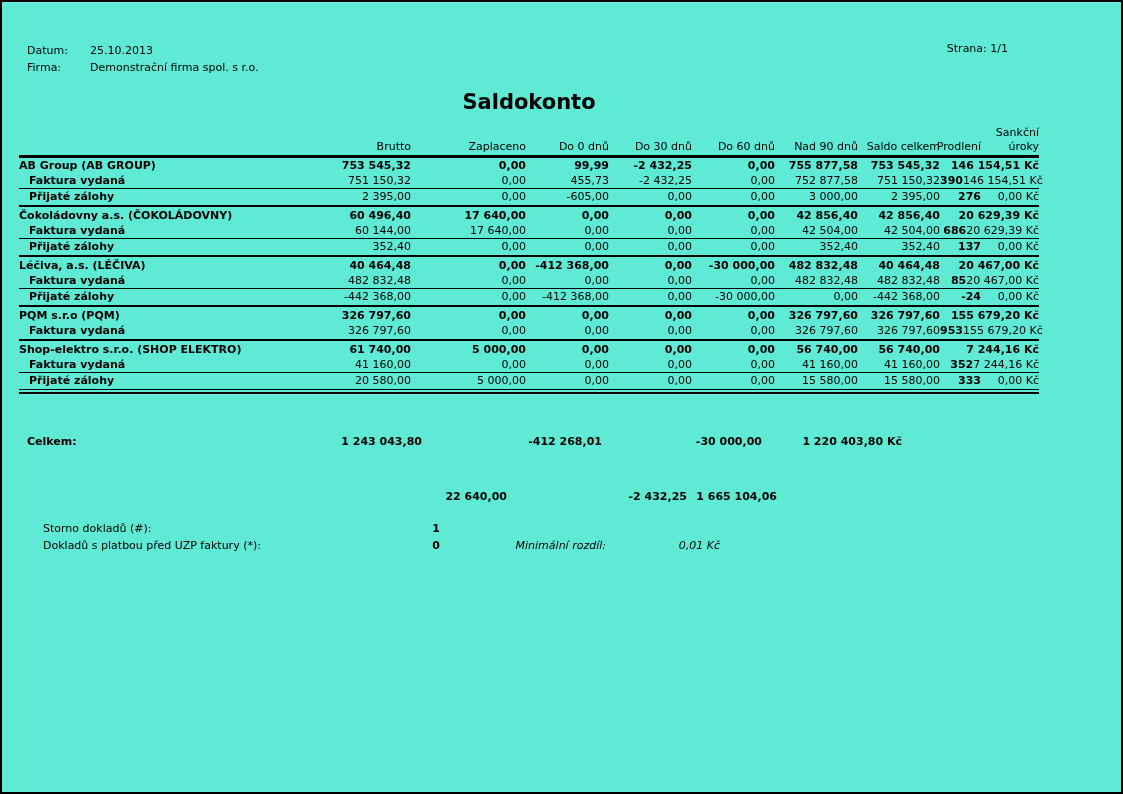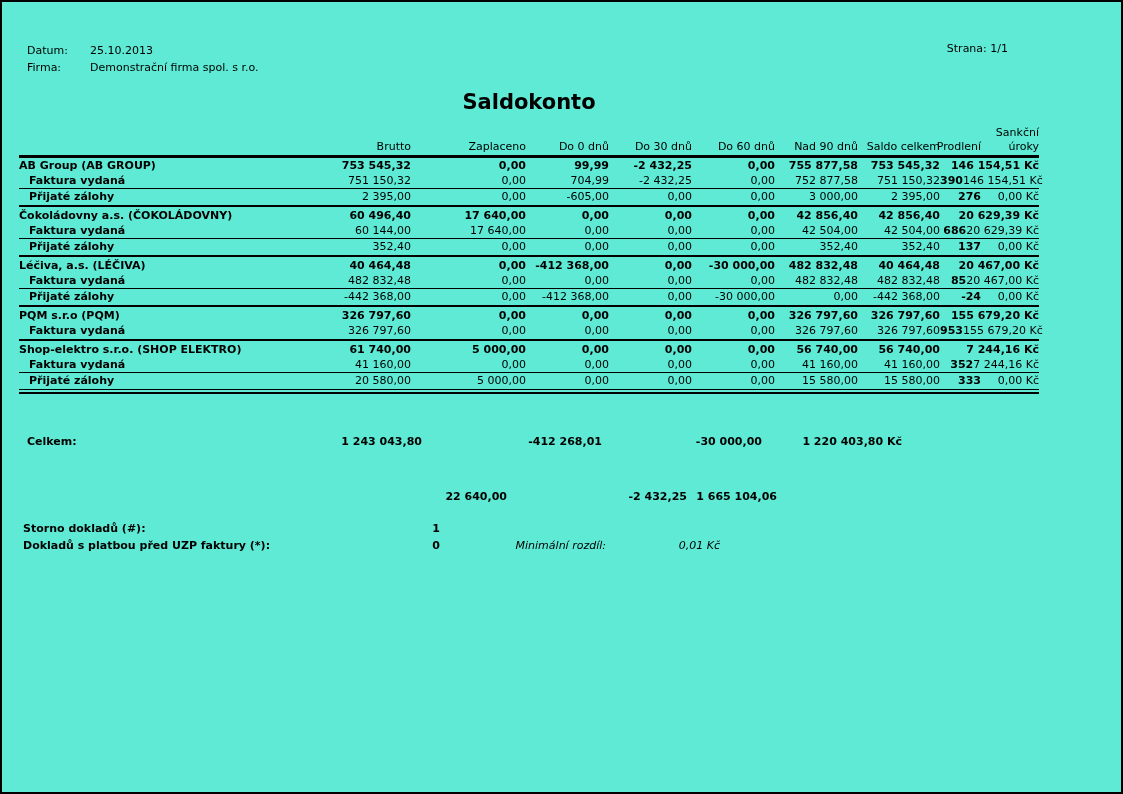--- a/index.html
+++ b/index.html
@@ -45,21 +45,21 @@
   .rule-thin{height:1px;background:#000;}
   .rule-thick{height:2px;background:#000;margin:1px 0;}
   
   .t-block{margin-top:4px;font-weight:bold;}
   .t-row{position:relative;height:15px;line-height:15px;margin-top:40px;}
   .t-label{position:absolute;left:8px;}
   .t-val{position:absolute;white-space:nowrap;}
   
   .f-block{margin-top:16px;}
   .f-row{position:relative;height:17px;line-height:17px;}
-  .f-label{position:absolute;left:4px;font-weight:bold;}
+  .f-label{position:absolute;left:24px;font-weight:normal;}
   .f-val{position:absolute;font-weight:bold;white-space:nowrap;}
   .f-note-label{position:absolute;font-style:italic;white-space:nowrap;}
   .f-note-val{position:absolute;font-style:italic;white-space:nowrap;}
 </style>
 </head>
 <body>
 
 <div class="page">
 
   <div class="meta">
@@ -121,21 +121,21 @@
           <div class="cell num">753 545,32</div>
           <div class="cell comb">
             <span class="prodleni"></span>
             <span class="sank">146 154,51 Kč</span>
           </div>
         </div>
         <div class="grid-row row-sub">
           <div class="cell name">Faktura vydaná</div>
           <div class="cell num">751 150,32</div>
           <div class="cell num">0,00</div>
-          <div class="cell num">704,99</div>
+          <div class="cell num">455,73</div>
           <div class="cell num">-2 432,25</div>
           <div class="cell num">0,00</div>
           <div class="cell num">752 877,58</div>
           <div class="cell num">751 150,32</div>
           <div class="cell comb">
             <span class="prodleni">390</span>
             <span class="sank">146 154,51 Kč</span>
           </div>
         </div>
         <div class="rule-thin"></div>

